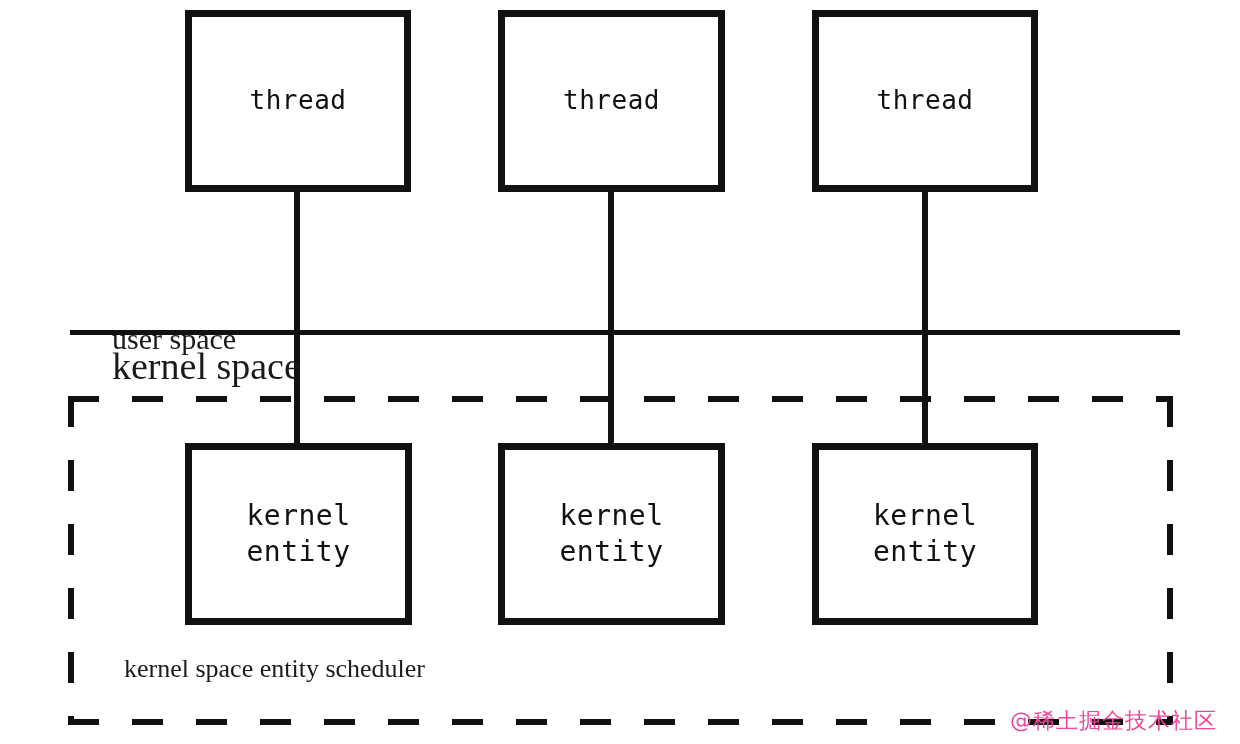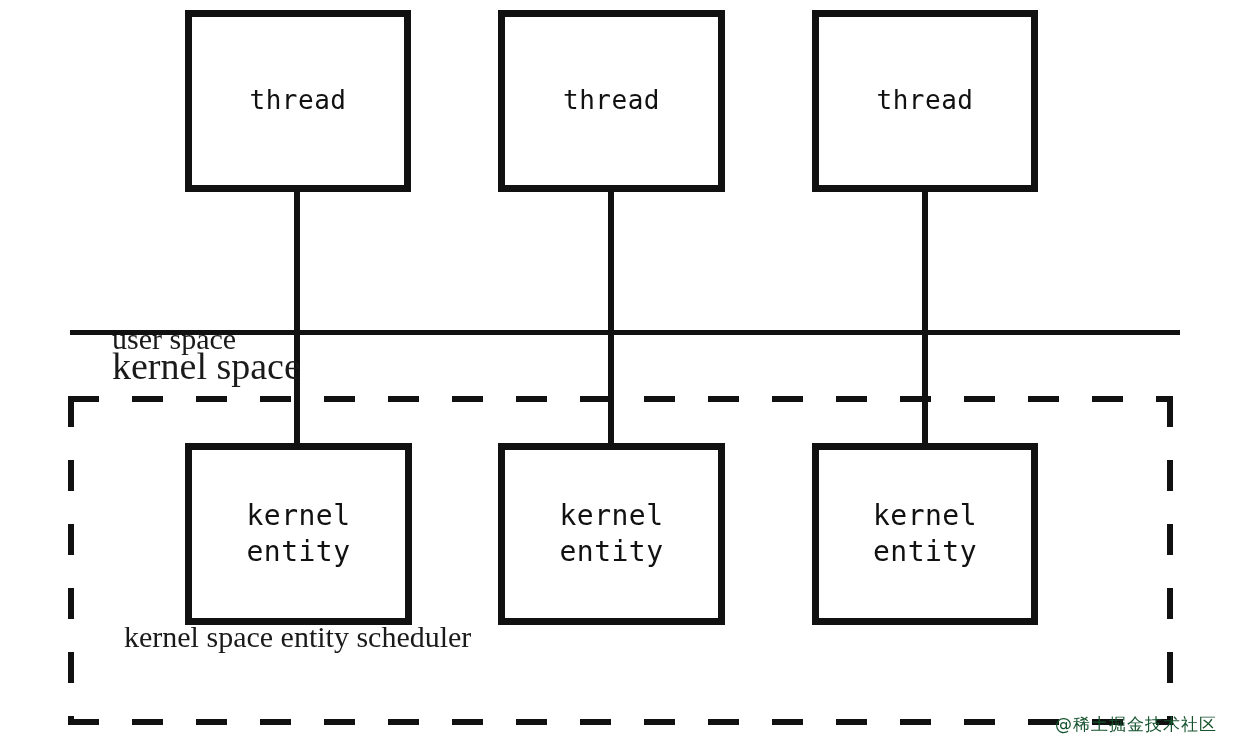--- a/index.html
+++ b/index.html
@@ -86,29 +86,29 @@
   
   .space-label {
     position: absolute;
     color: #1a1a1a;
     font-family: "Liberation Serif", "DejaVu Serif", serif;
     white-space: nowrap;
     z-index: 5;
   }
   #user-space-label   { left: 112px; top: 285px; font-size: 30px; margin-top: 37px; }
   #kernel-space-label { left: 112px; top: 344px; font-size: 38px; }
-  #scheduler-label    { left: 124px; top: 620px; font-size: 30px; }
+  #scheduler-label    { left: 124px; top: 654px; font-size: 26px; }
 
   
   #watermark {
     position: absolute;
     right: 16px;
     bottom: 8px;
-    color: #14532d;
-    font-size: 17px;
+    color: #ec4899;
+    font-size: 22px;
     font-family: "DejaVu Sans", "Liberation Sans", sans-serif;
     letter-spacing: 1px;
     white-space: nowrap;
     z-index: 6;
     user-select: none;
   }
 </style>
 </head>
 <body>
 

